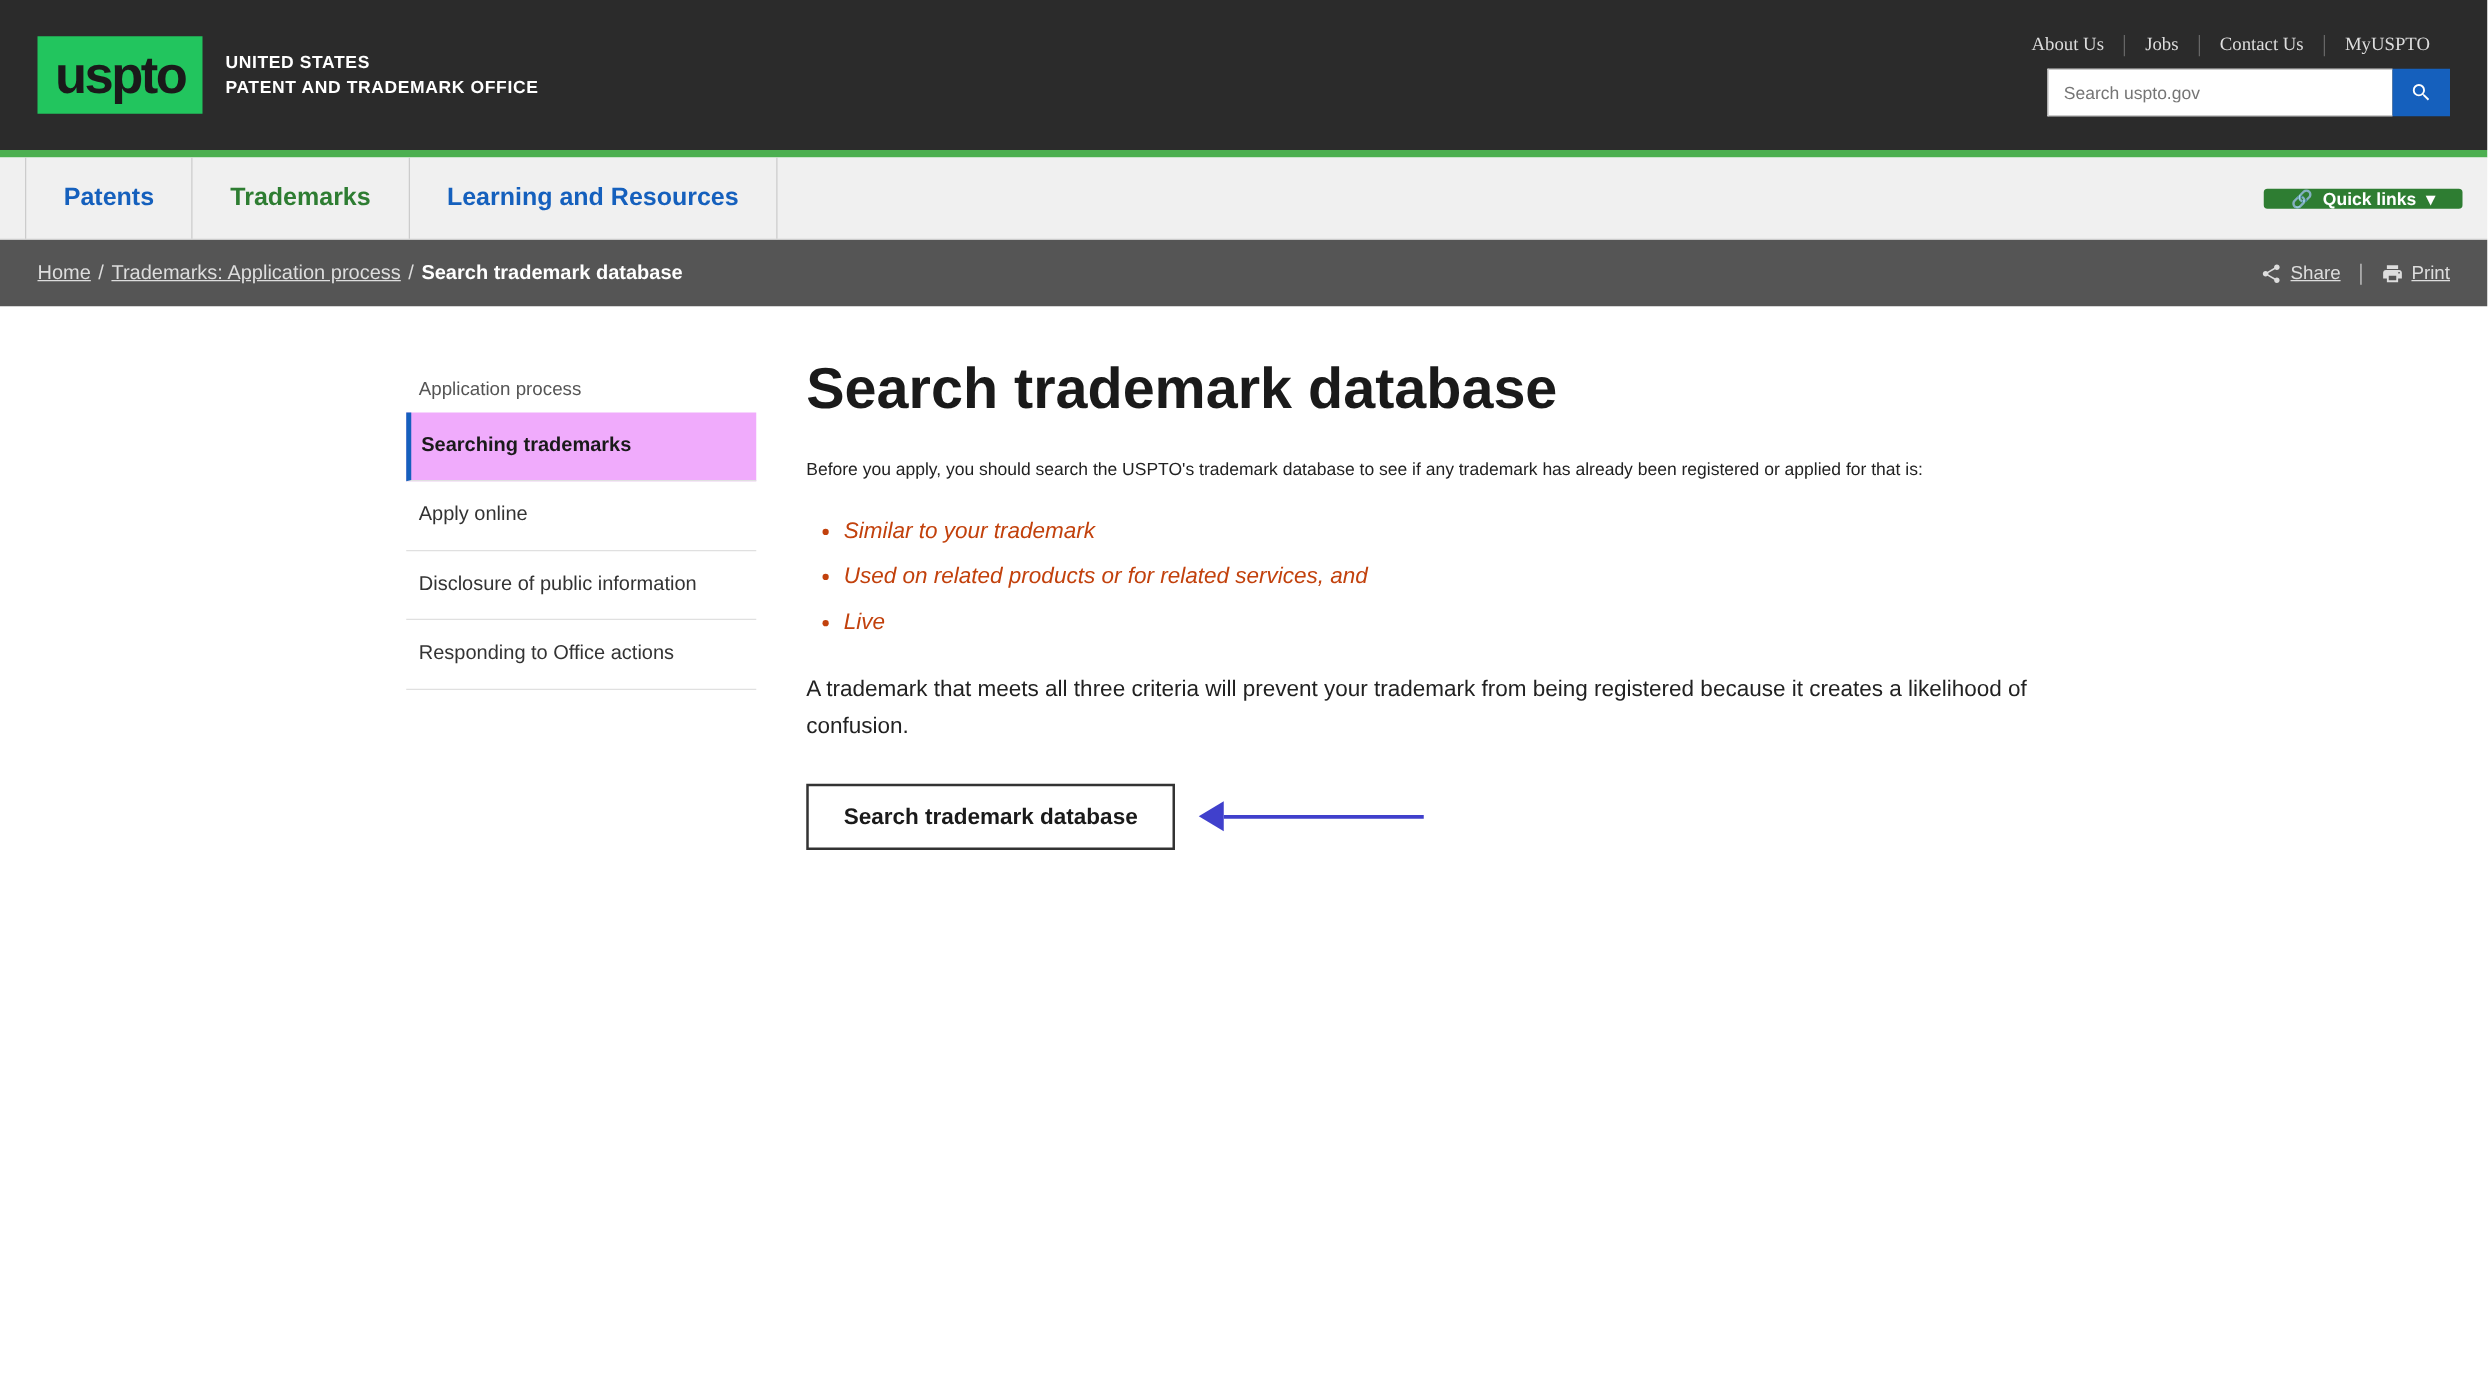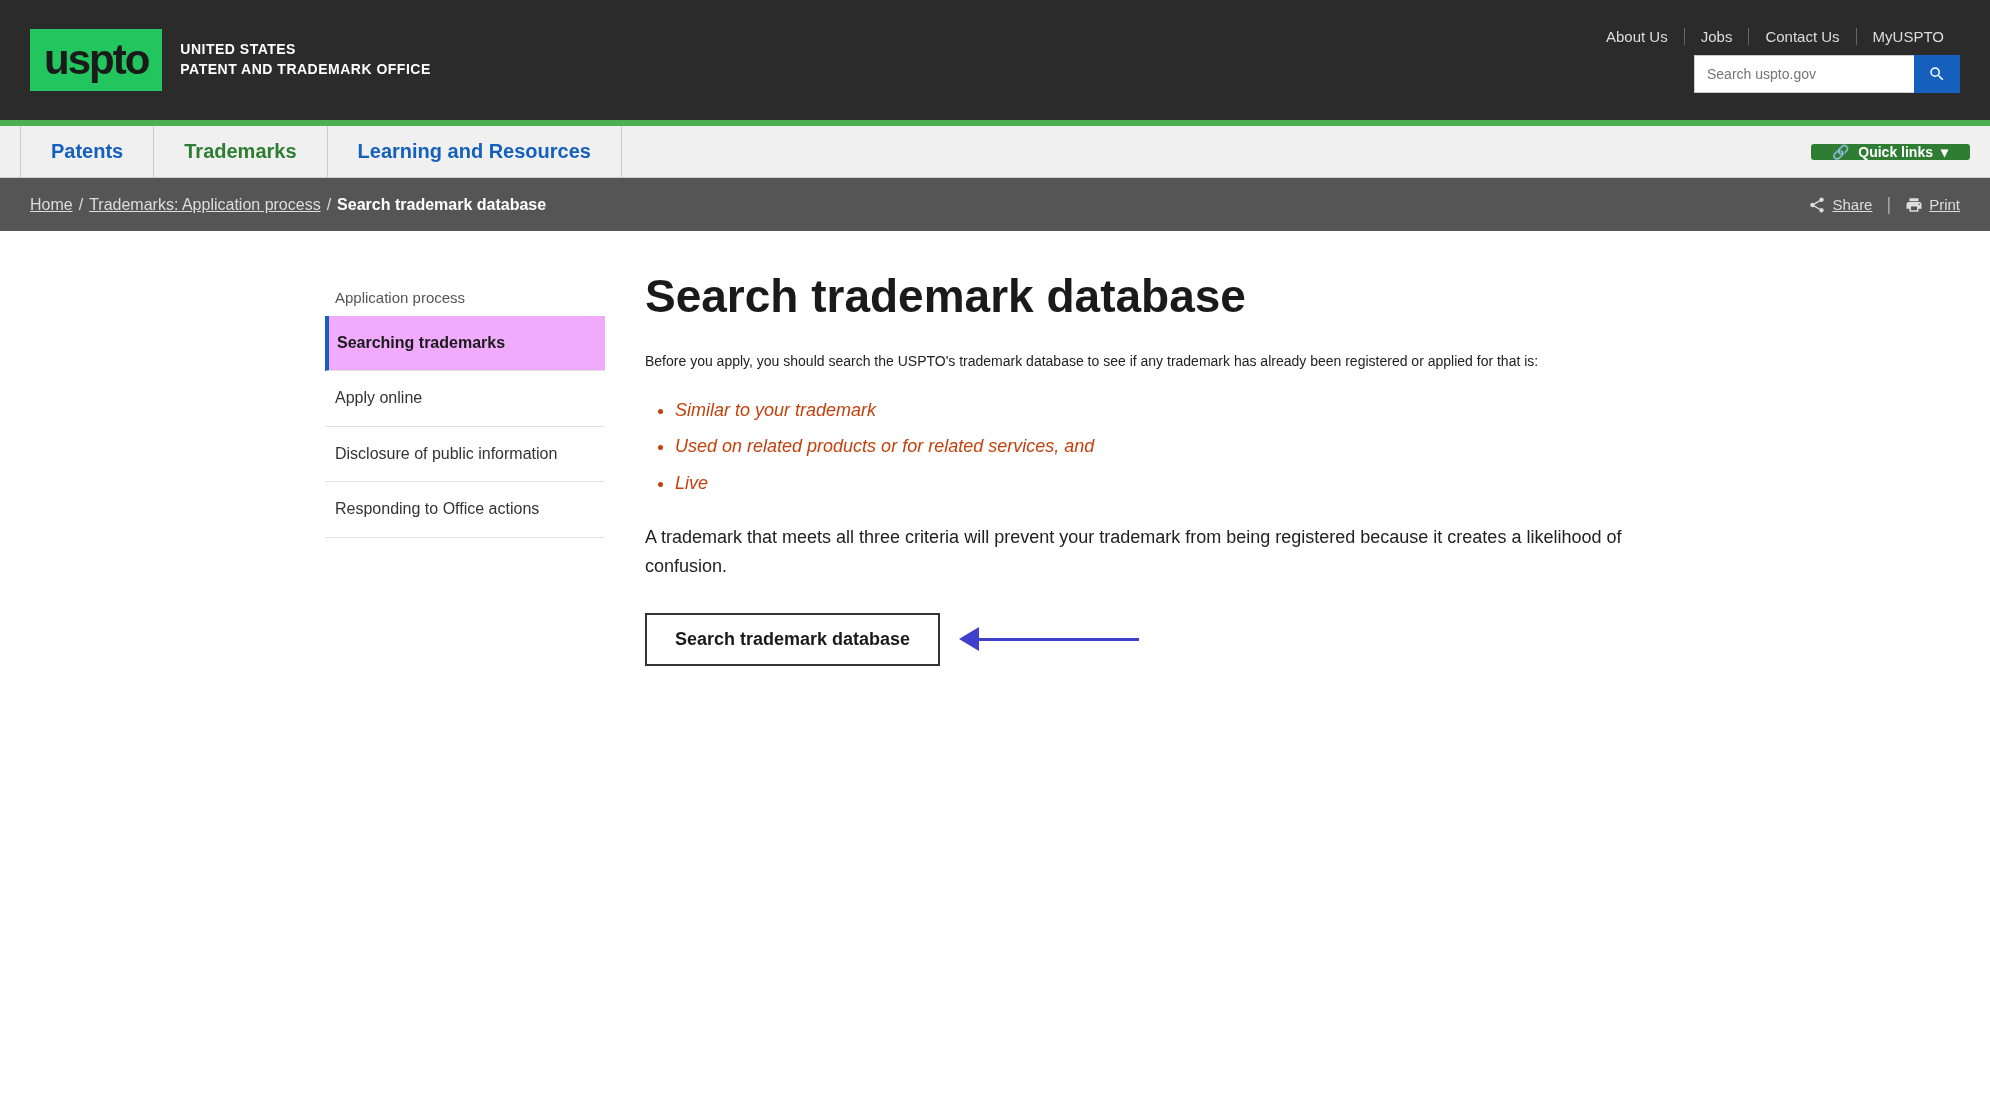--- a/index.html
+++ b/index.html
@@ -50,28 +50,29 @@
       align-items: center;
       gap: 0;
     }
     .top-link {
       color: #ddd;
       font-size: 15px;
       text-decoration: none;
       padding: 0 16px;
       border-right: 1px solid #666;
       cursor: pointer;
+      font-family: Liberation Serif, serif;
     }
     .top-link:last-child { border-right: none; }
     .search-bar {
       display: flex;
       align-items: center;
     }
     .search-input {
-      width: 220px;
+      width: 276px;
       height: 38px;
       padding: 0 12px;
       font-size: 14px;
       border: 1px solid #ccc;
       border-right: none;
       outline: none;
       color: #555;
     }
     .search-btn {
       width: 46px;
@@ -91,21 +92,21 @@
       background: #4caf50;
     }
 
     
     .main-nav {
       background: #f0f0f0;
       display: flex;
       align-items: stretch;
       padding: 0 20px;
       border-bottom: 1px solid #ccc;
-      height: 52px;
+      height: 66px;
     }
     .nav-item {
       display: flex;
       align-items: center;
       padding: 0 30px;
       font-size: 20px;
       font-weight: bold;
       color: #1560bd;
       cursor: pointer;
       border-right: 1px solid #ccc;

